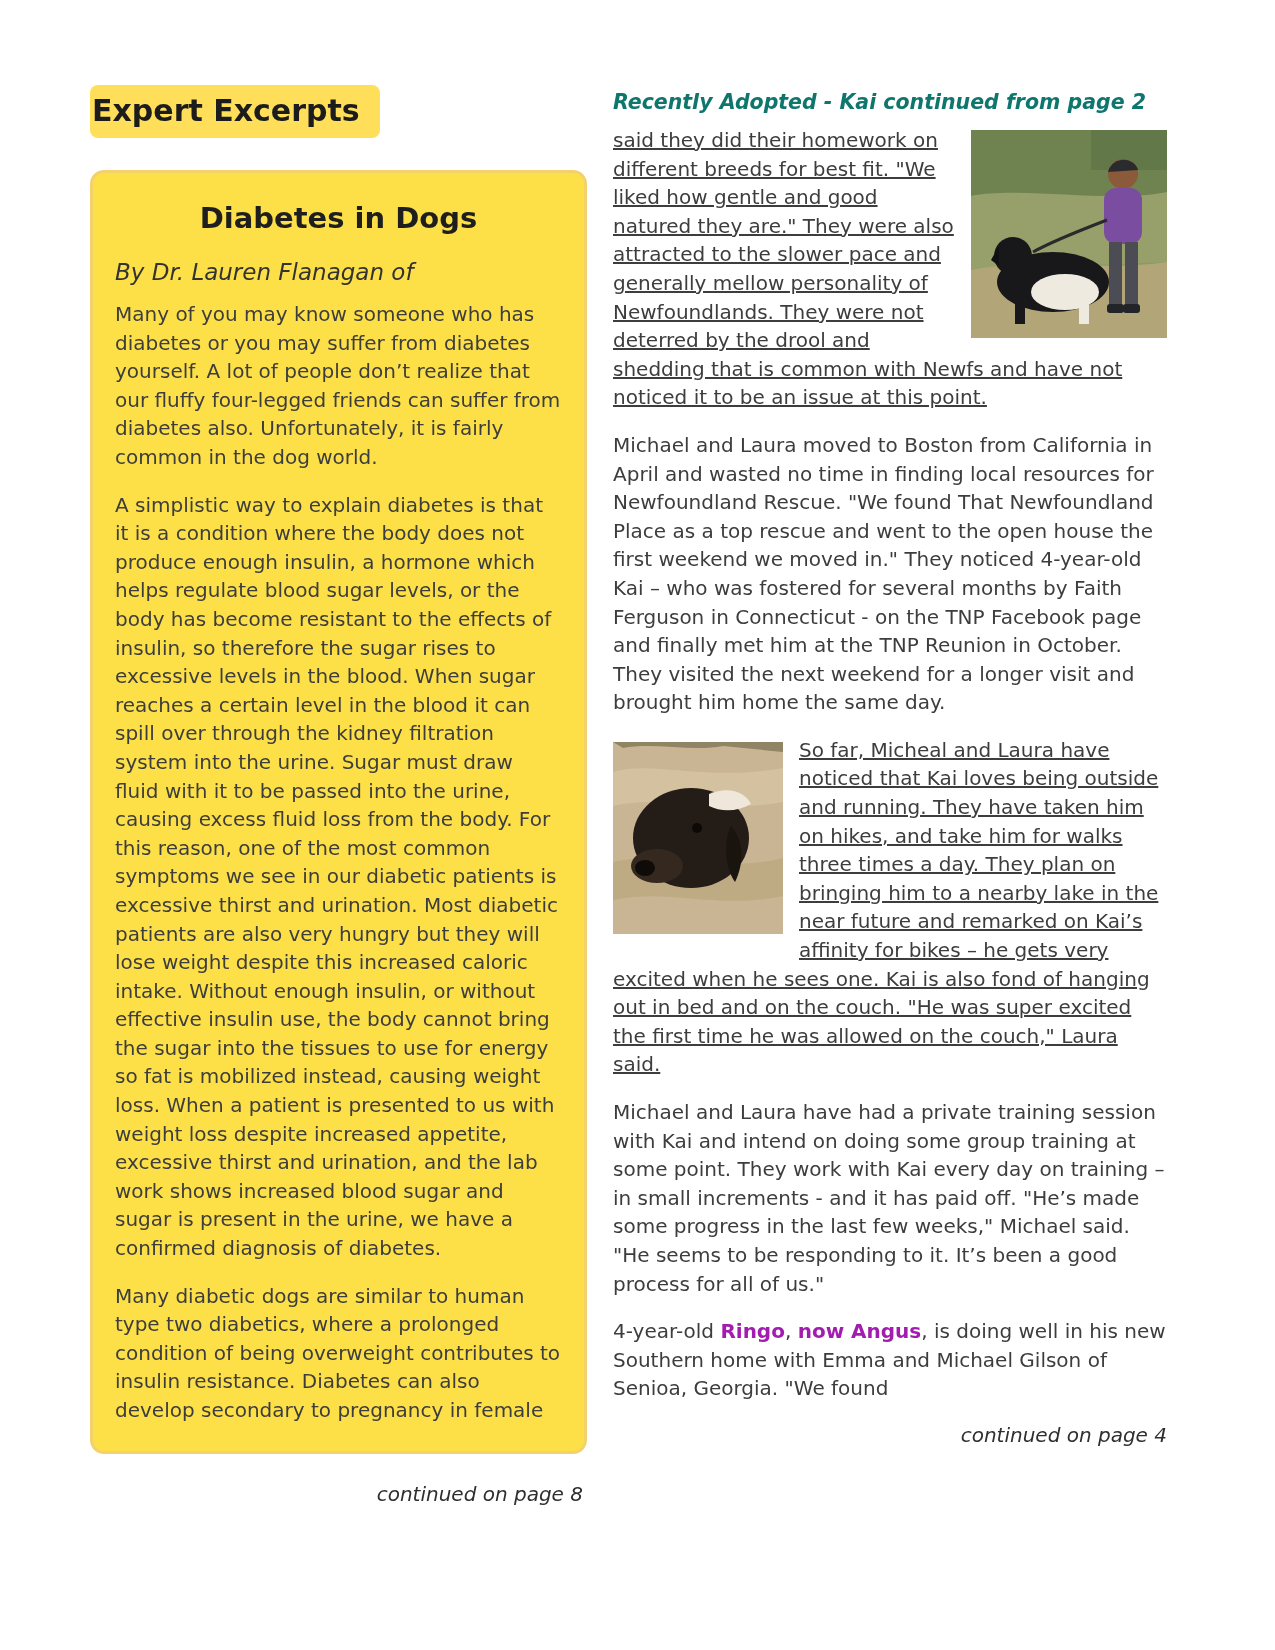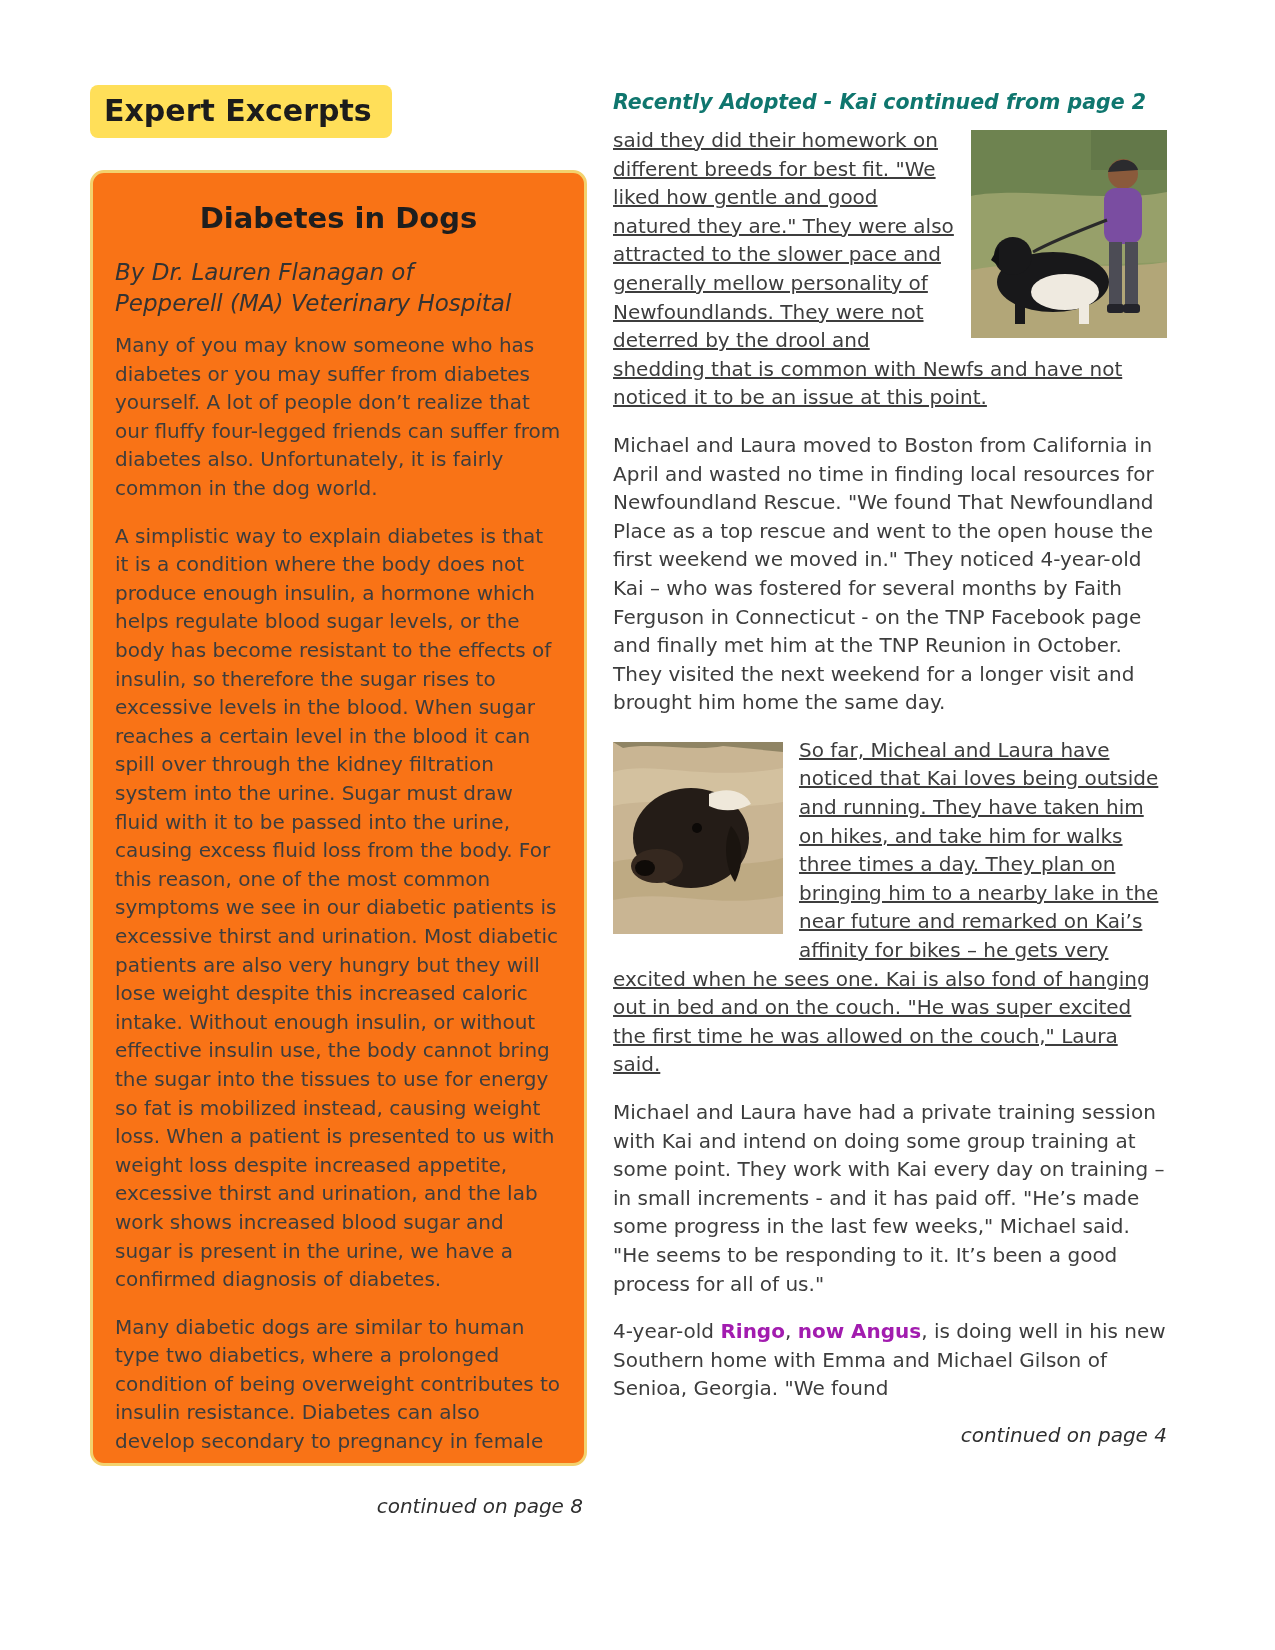--- a/index.html
+++ b/index.html
@@ -20,31 +20,31 @@
     gap: 26px;
   }
   .col-left { width: 497px; flex: 0 0 497px; }
   .col-right { width: 554px; flex: 0 0 554px; padding-top: 5px; }
 
   
   .badge {
     display: inline-block;
     background: #ffdf59;
     border-radius: 8px;
-    padding: 8px 20px 10px 14px;
+    padding: 8px 20px 10px 2px;
     font-size: 30px;
     font-weight: 700;
     color: #1c1c1c;
     margin-bottom: 32px;
   }
   .article-box {
     border: 3px solid #f3d26e;
     border-radius: 14px;
     padding: 22px 22px 18px 22px;
-    background: #f97316;
+    background: #fde047;
     overflow: hidden;
     max-height: 1296px;
   }
   .article-title {
     text-align: center;
     font-size: 29px;
     font-weight: 700;
     color: #1e1e1e;
     margin: 6px 0 22px 0;
   }
@@ -54,21 +54,21 @@
     line-height: 1.35;
     color: #333333;
     margin-bottom: 12px;
   }
   .body {
     font-size: 20px;
     line-height: 1.43;
     color: #3d3d3d;
     margin-bottom: 19px;
   }
-  .article-box .body:last-child { margin-bottom: 0; }
+  .article-box .body:last-child { margin-bottom: 8px; }
   .continued {
     font-style: italic;
     font-size: 20px;
     color: #2f2f2f;
     text-align: right;
     margin-top: 28px;
     padding-right: 4px;
   }
 
   
@@ -108,21 +108,20 @@
 
   <div class="col-left">
     <div class="badge">
       <span>Expert Excerpts</span>
     </div>
 
     <div class="article-box">
       <div class="article-title">Diabetes in Dogs</div>
       <div class="byline">
         <span>By Dr. Lauren Flanagan of</span><br>
-        <span>Pepperell (MA) Veterinary Hospital</span>
       </div>
       <p class="body">Many of you may know someone who has diabetes or you may suffer from diabetes yourself. A lot of people don’t realize that our fluffy four-legged friends can suffer from diabetes also. Unfortunately, it is fairly common in the dog world.</p>
       <p class="body">A simplistic way to explain diabetes is that it is a condition where the body does not produce enough insulin, a hormone which helps regulate blood sugar levels, or the body has become resistant to the effects of insulin, so therefore the sugar rises to excessive levels in the blood. When sugar reaches a certain level in the blood it can spill over through the kidney filtration system into the urine. Sugar must draw fluid with it to be passed into the urine, causing excess fluid loss from the body. For this reason, one of the most common symptoms we see in our diabetic patients is excessive thirst and urination. Most diabetic patients are also very hungry but they will lose weight despite this increased caloric intake. Without enough insulin, or without effective insulin use, the body cannot bring the sugar into the tissues to use for energy so fat is mobilized instead, causing weight loss. When a patient is presented to us with weight loss despite increased appetite, excessive thirst and urination, and the lab work shows increased blood sugar and sugar is present in the urine, we have a confirmed diagnosis of diabetes.</p>
       <p class="body">Many diabetic dogs are similar to human type two diabetics, where a prolonged condition of being overweight contributes to insulin resistance. Diabetes can also develop secondary to pregnancy in female</p>
     </div>
 
     <div class="continued">continued on page 8</div>
   </div>
 
   <div class="col-right">

